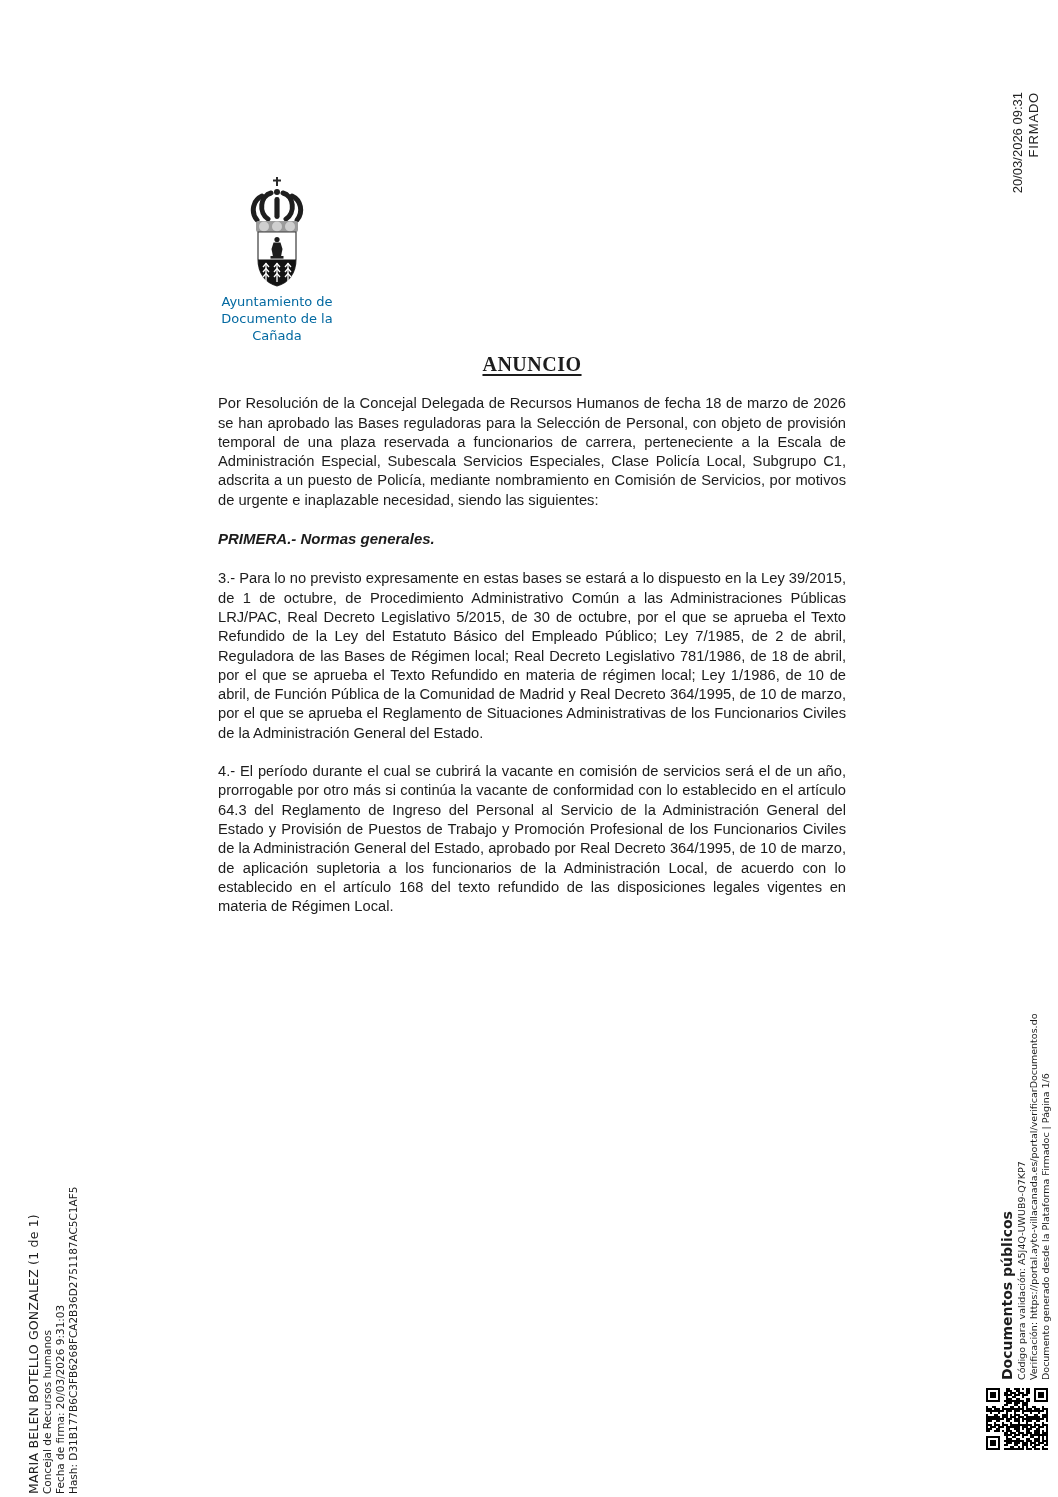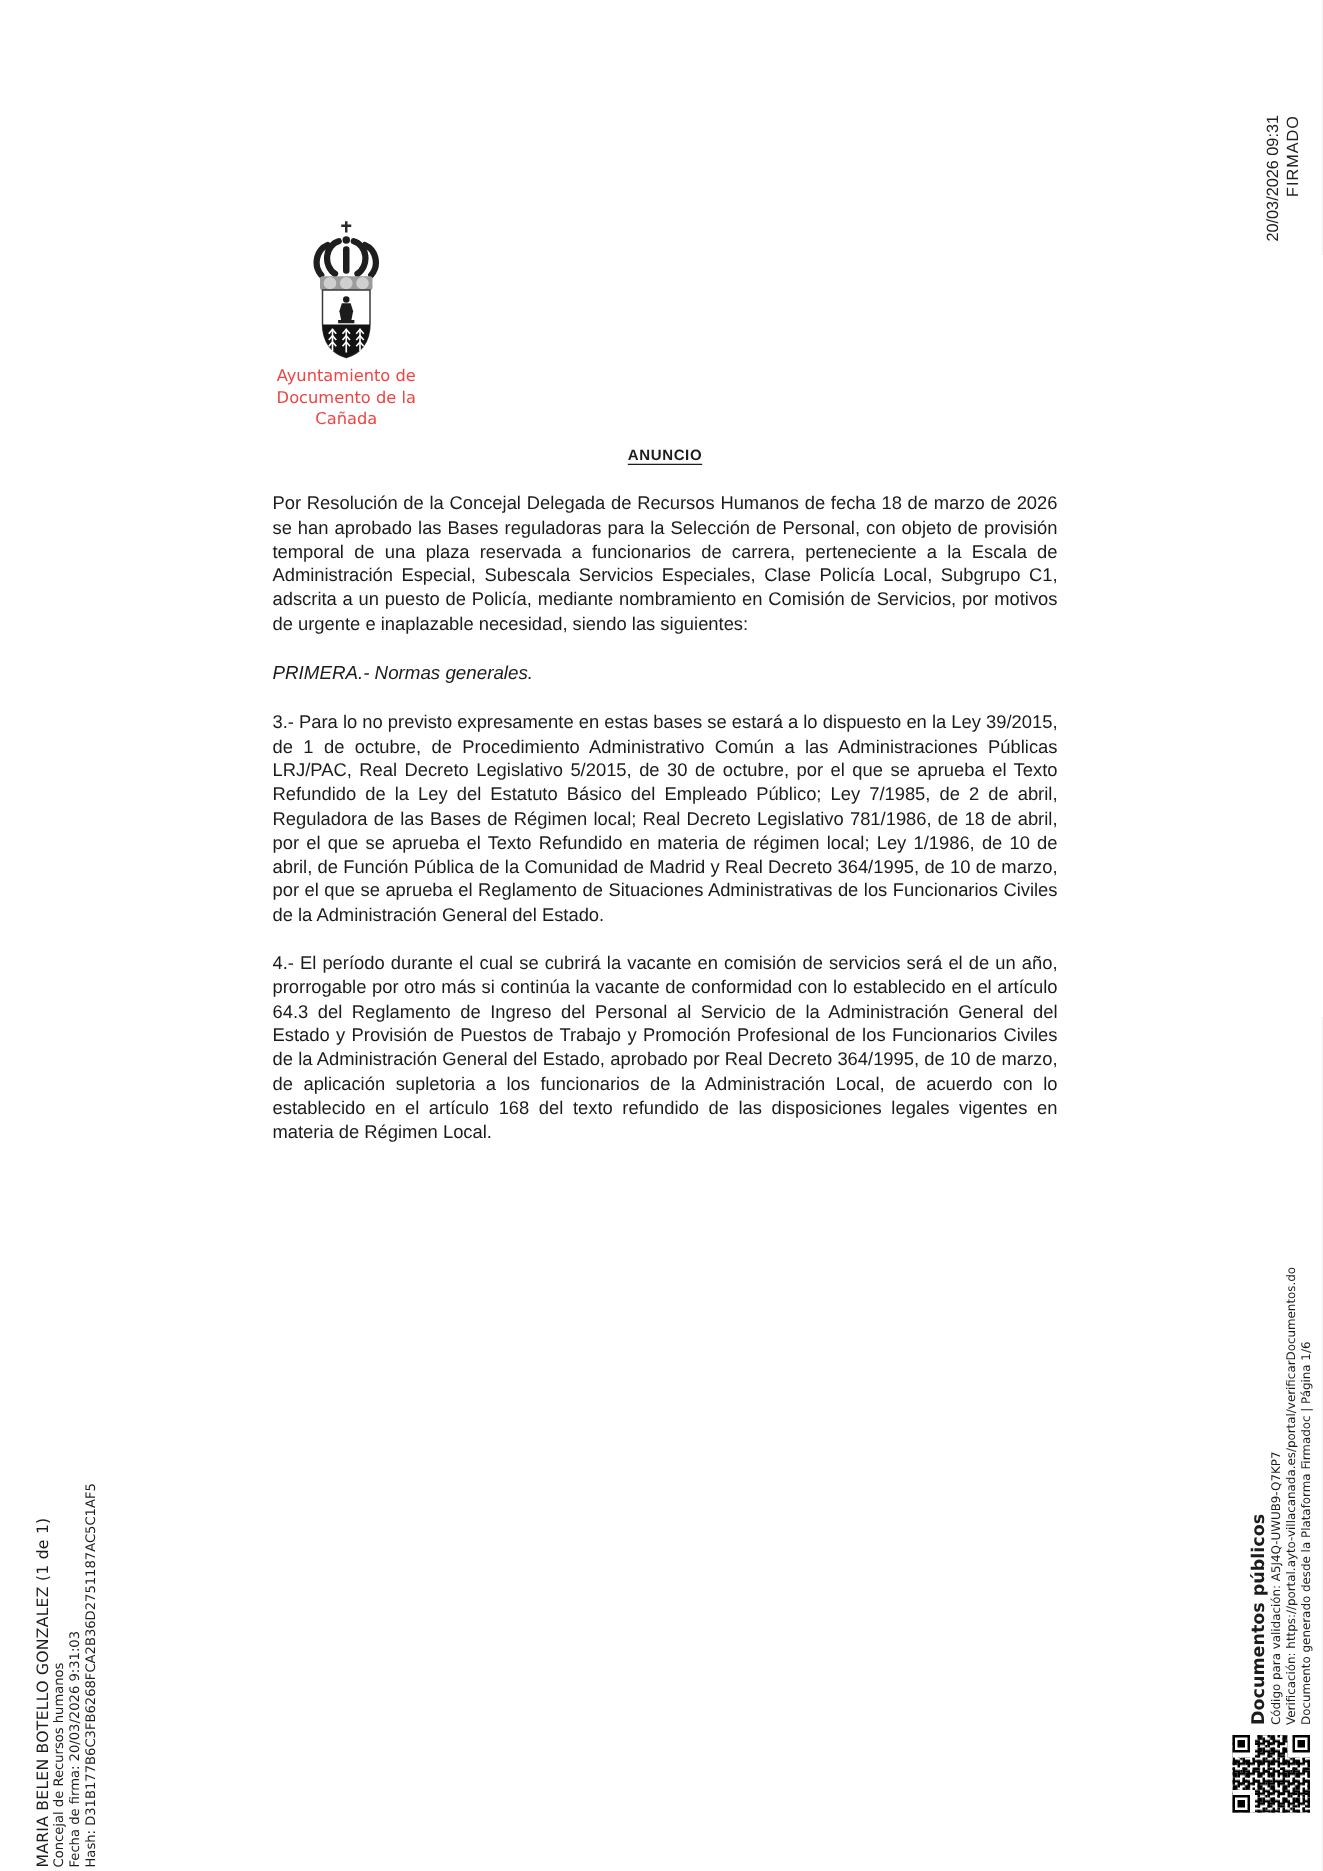--- a/index.html
+++ b/index.html
@@ -21,33 +21,33 @@
   .stamp-top .firmado { letter-spacing:0.8px; }
 
   .valid-footer { left:998px; top:1380px; width:412px; font-family:"DejaVu Sans", sans-serif; }
   .valid-title { font-size:14px; font-weight:bold; line-height:18px; }
   .valid-small { font-size:9.5px; line-height:12px; }
 
   
   .logo-wrap { position:absolute; left:197px; top:176px; width:160px; text-align:center; }
   .coa { display:block; margin:0 auto; }
   .logo-caption { margin-top:3px; font-family:"DejaVu Sans", sans-serif;
-                  font-size:13px; line-height:17px; color:#ef4444; }
+                  font-size:13px; line-height:17px; color:#0369a1; }
 
   
   .qr { position:absolute; left:984px; top:1386px; width:66px; height:66px; }
 
   
   .content { position:absolute; left:218px; top:355px; width:628px;
              font-size:14.7px; line-height:19.3px; text-align:justify; }
   .content p { margin:0 0 19px 0; }
-  .doc-title { text-align:center; font-weight:bold; font-size:12px; letter-spacing:0.5px;
-               text-decoration:underline; text-underline-offset:3px; margin:0 0 20px 0; }
+  .doc-title { text-align:center; font-weight:bold; font-size:20px; letter-spacing:0.5px;
+               text-decoration:underline; text-underline-offset:3px; margin:0 0 20px 0;font-family:Liberation Serif, serif; }
   .bases { font-weight:bold; margin-bottom:38px !important; }
-  .section-head { font-style:italic; font-size:15px; text-align:left; margin-bottom:21px !important; }
+  .section-head { font-style:italic; font-size:15px; text-align:left; margin-bottom:21px !important;font-weight:bold; }
 </style>
 </head>
 <body>
 
 <div class="page">
 
   <div class="rot sig-sidebar">
     <div class="sig-name">MARIA BELEN BOTELLO GONZALEZ (1 de 1)</div>
     <div class="sig-small">Concejal de Recursos humanos</div>
     <div class="sig-small">Fecha de firma: 20/03/2026 9:31:03</div>

